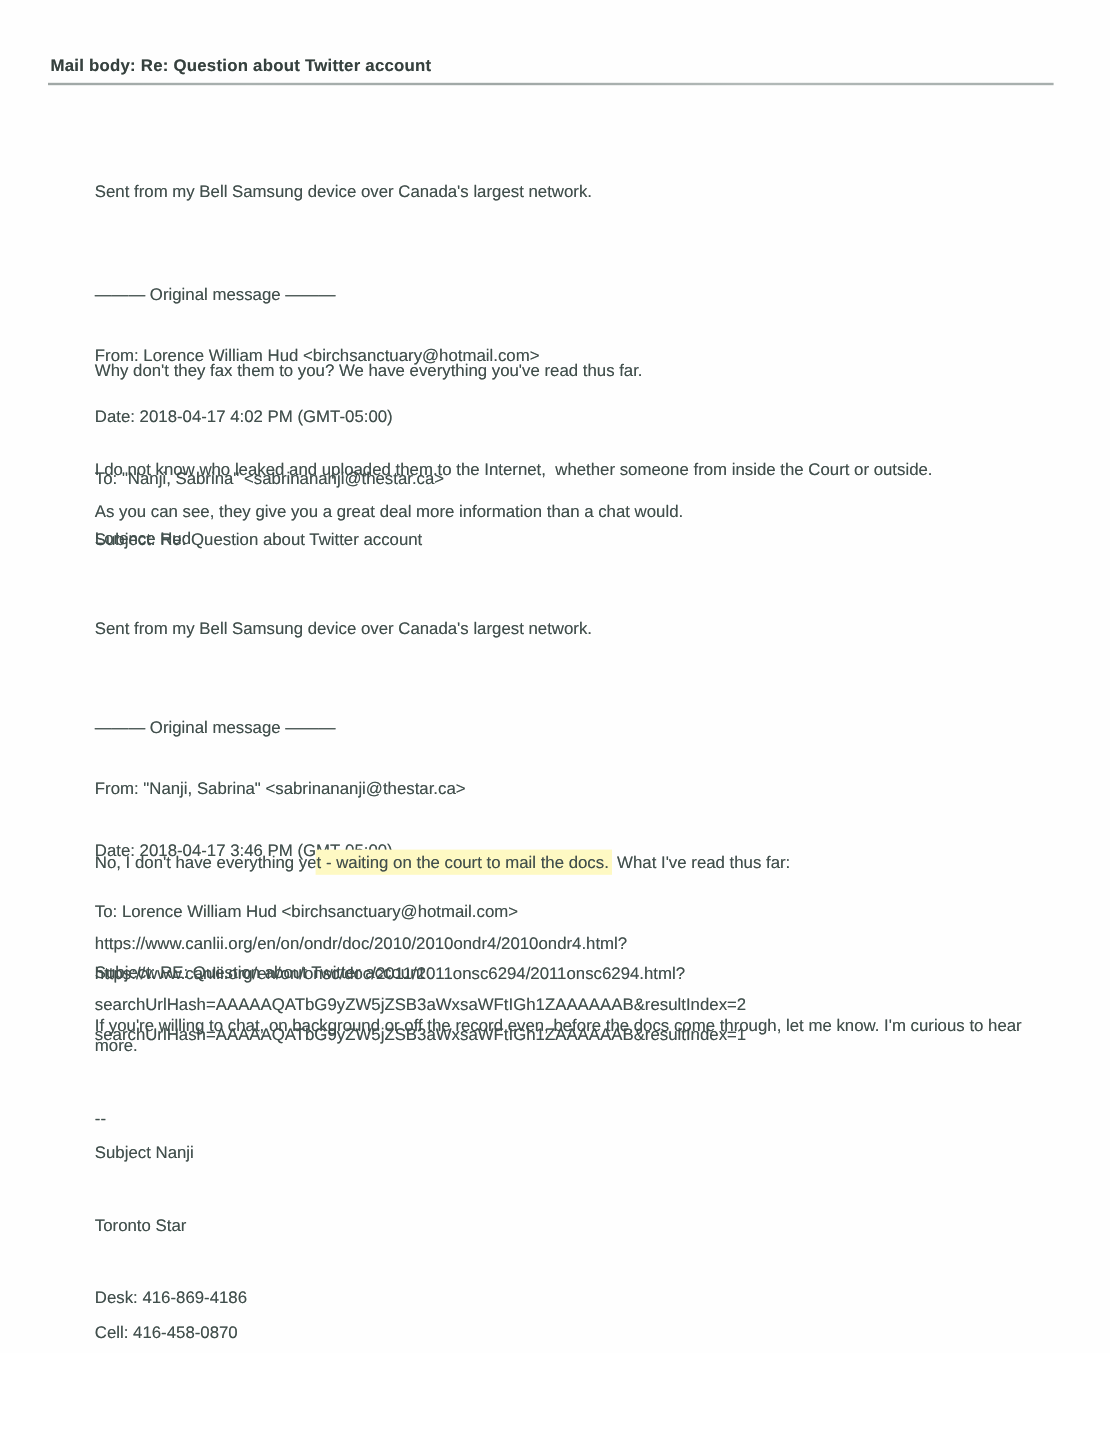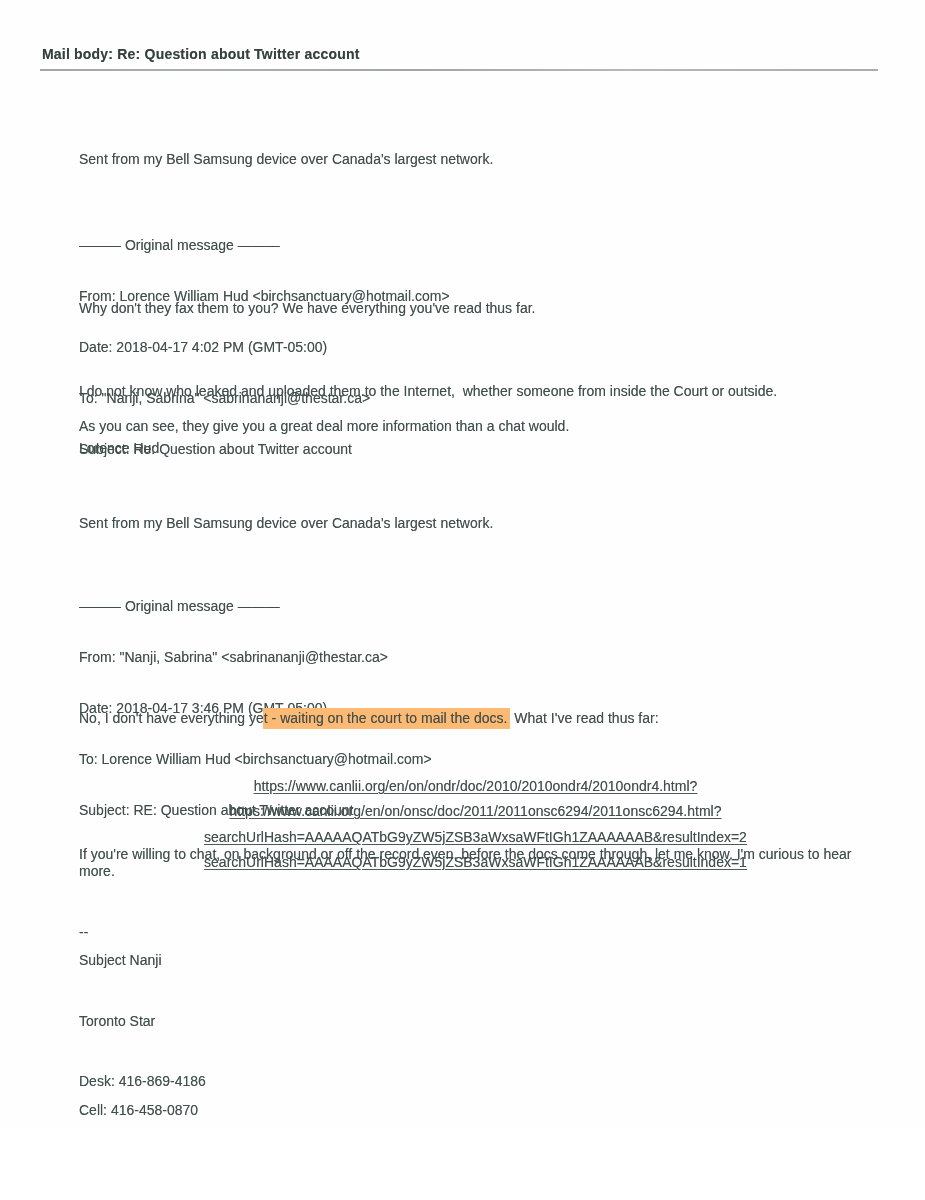--- a/index.html
+++ b/index.html
@@ -39,35 +39,33 @@
     opacity: 0.85;
   }
   .blk {
     position: absolute;
     left: 79px;
     width: 793px;
     margin: 0;
     white-space: pre-wrap;
   }
   .hl {
-    background: #fdba74;
+    background: #fef9c3;
     padding: 2px 3px 3px 1px;
     margin-left: -1px;
   }
   a.doclink {
     color: inherit;
     cursor: pointer;
     text-decoration: none;
   }
   .linkline {
     display: block;
-    text-decoration: underline;
     text-decoration-color: #4d5a57;
     text-underline-offset: 2px;
-    text-align: center;
   }
   .scan-band {
     position: absolute;
     left: 0;
     top: 1181px;
     width: 925px;
     height: 7px;
     background: linear-gradient(90deg,
       rgba(191, 236, 232, 0.20) 0%,
       rgba(170, 230, 225, 0.55) 12%,

